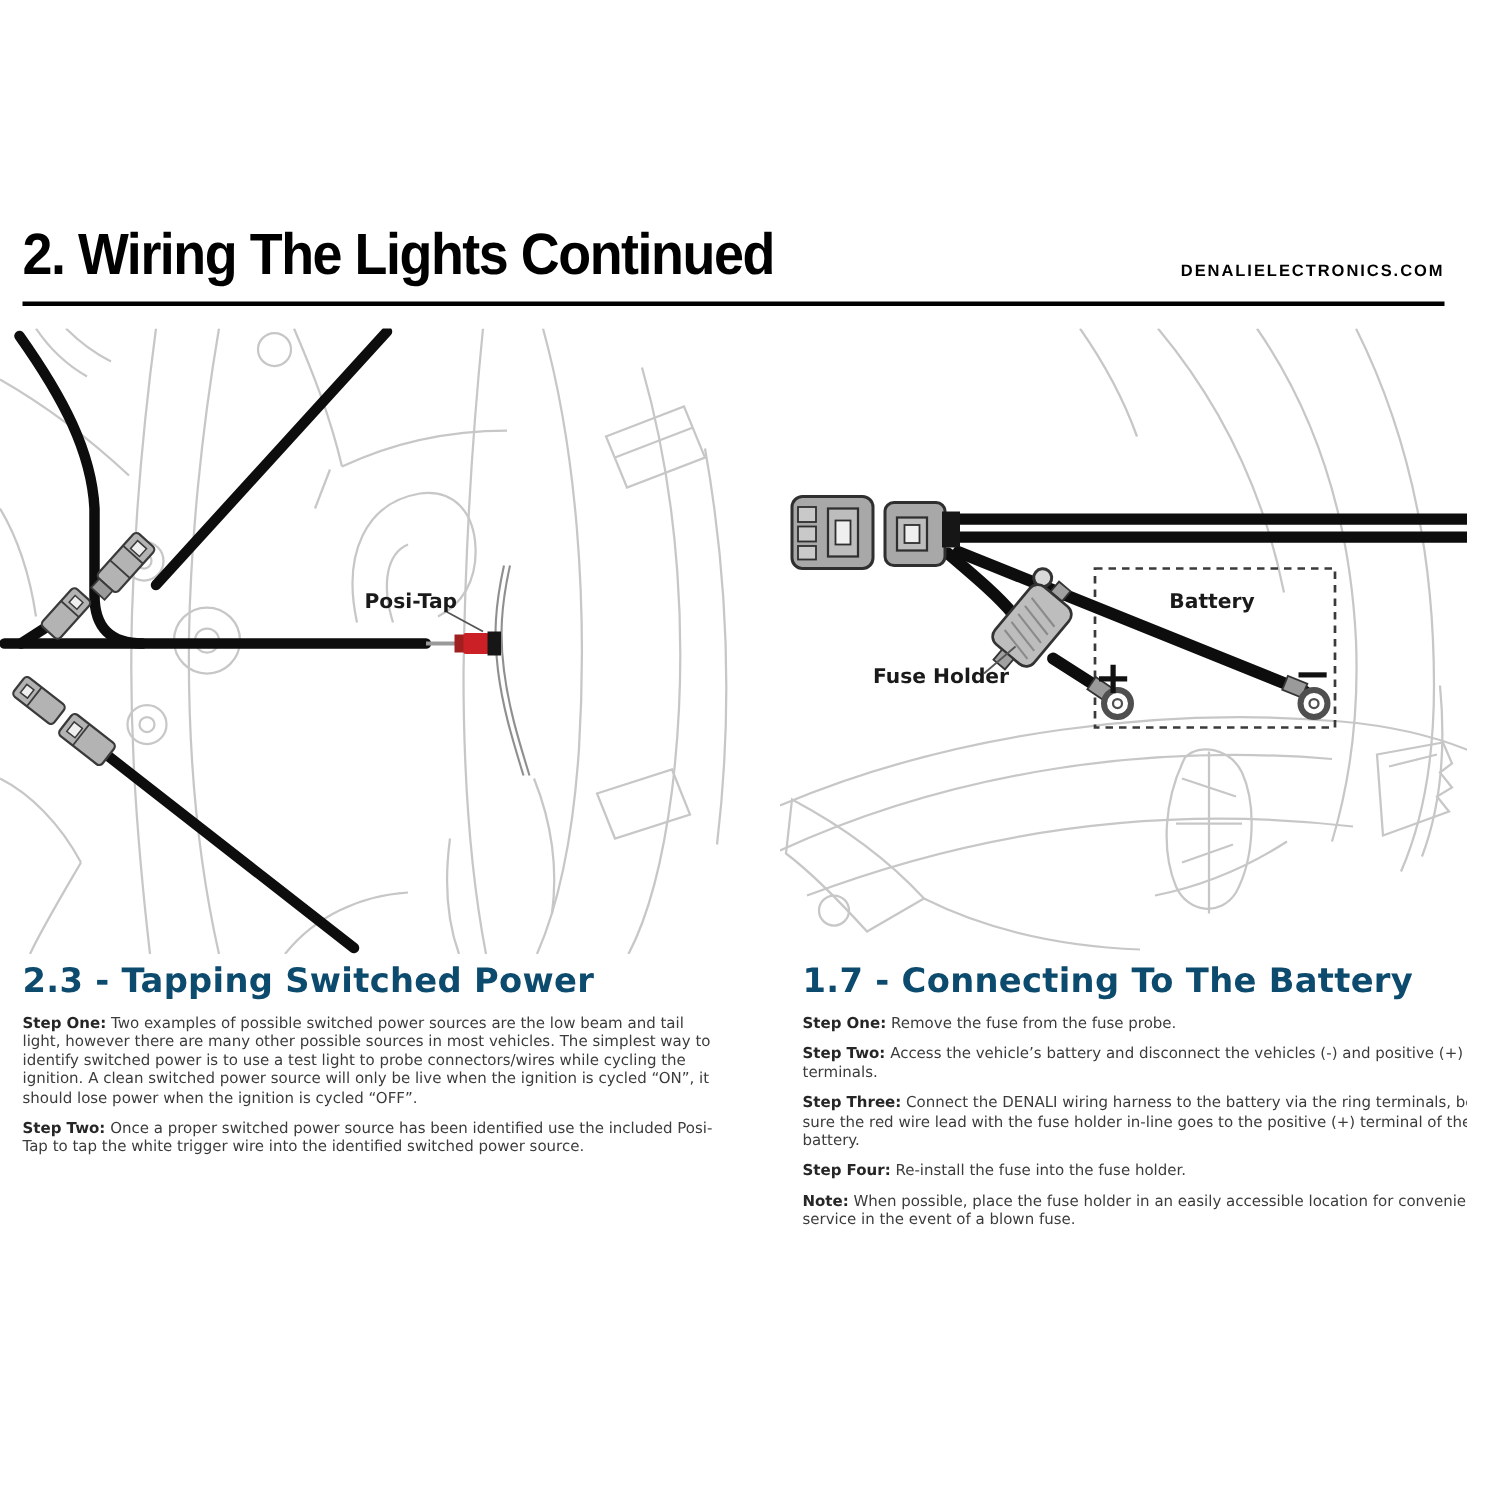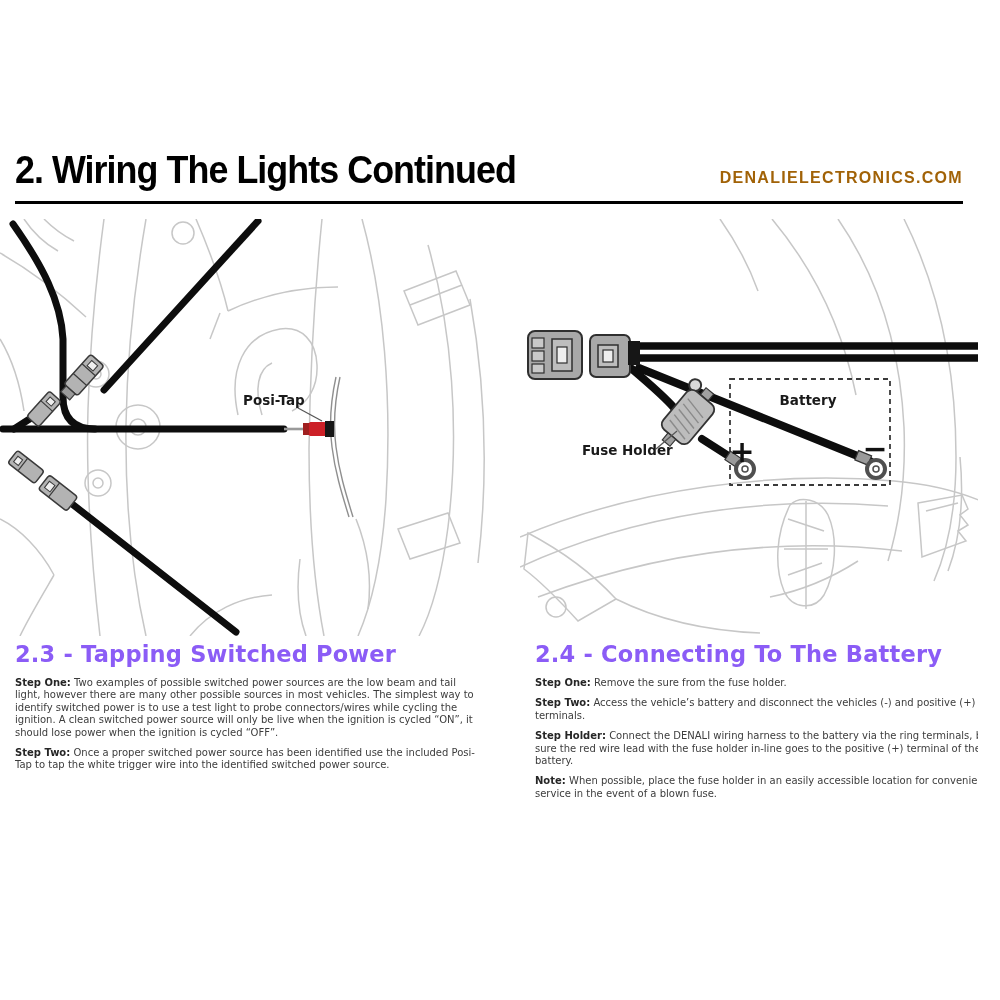--- a/index.html
+++ b/index.html
@@ -3,30 +3,30 @@
 <meta charset="utf-8">
 <style>
   html,body{margin:0;padding:0;background:#fff;}
   .page{position:relative;width:978px;height:1000px;background:#fff;overflow:hidden;
         font-family:"DejaVu Sans",sans-serif;color:#3c3c3c;}
   .header{position:absolute;left:15px;right:15px;top:150px;display:flex;
           justify-content:space-between;align-items:flex-end;}
   .page-title{margin:0;font-family:"Liberation Sans",sans-serif;font-weight:bold;
               font-size:37px;letter-spacing:-1px;color:#000;transform:scale(.97,1.05);
               transform-origin:left bottom;white-space:nowrap;}
-  .site-url{font-family:"Liberation Sans",sans-serif;font-weight:bold;font-size:16px;
-            letter-spacing:1.3px;color:#a16207;padding-bottom:5px;white-space:nowrap;}
+  .site-url{font-family:"Liberation Sans",sans-serif;font-weight:bold;font-size:11px;
+            letter-spacing:1.3px;color:#000000;padding-bottom:5px;white-space:nowrap;}
   .rule{position:absolute;left:15px;right:15px;top:201px;height:3px;background:#000;}
   .fig{position:absolute;top:219px;height:417px;}
   .fig-left{left:0;width:500px;}
   .fig-right{left:520px;width:480px;}
   .sec{position:absolute;top:641px;}
   .sec-left{left:15px;width:462px;}
   .sec-right{left:535px;width:456px;}
-  .sec h2{margin:0 0 10px 0;font-size:22.5px;font-weight:bold;color:#8b5cf6;
+  .sec h2{margin:0 0 10px 0;font-size:22.5px;font-weight:bold;color:#0c4a6e;
           letter-spacing:.2px;white-space:nowrap;}
   .sec p{margin:0 0 8px 0;font-size:10px;line-height:1.24;color:#3c3c3c;}
   .sec strong{color:#262626;}
   svg text{font-family:"DejaVu Sans",sans-serif;}
   .dlabel{font-weight:bold;font-size:13.5px;fill:#1a1a1a;}
   .sign{font-weight:bold;font-size:30px;fill:#111;}
 </style>
 </head>
 <body>
 
@@ -212,20 +212,21 @@
     </svg>
   </figure>
 
   <section class="sec sec-left">
     <h2>2.3 - Tapping Switched Power</h2>
     <p><strong>Step One:</strong> <span>Two examples of possible switched power sources are the low beam and tail light, however there are many other possible sources in most vehicles. The simplest way to identify switched power is to use a test light to probe connectors/wires while cycling the ignition. A clean switched power source will only be live when the ignition is cycled “ON”, it should lose power when the ignition is cycled “OFF”.</span></p>
     <p><strong>Step Two:</strong> <span>Once a proper switched power source has been identified use the included Posi-Tap to tap the white trigger wire into the identified switched power source.</span></p>
   </section>
 
   <section class="sec sec-right">
-    <h2>2.4 - Connecting To The Battery</h2>
-    <p><strong>Step One:</strong> <span>Remove the sure from the fuse holder.</span></p>
+    <h2>1.7 - Connecting To The Battery</h2>
+    <p><strong>Step One:</strong> <span>Remove the fuse from the fuse probe.</span></p>
     <p><strong>Step Two:</strong> <span>Access the vehicle’s battery and disconnect the vehicles (-) and positive (+) terminals.</span></p>
-    <p><strong>Step Holder:</strong> <span>Connect the DENALI wiring harness to the battery via the ring terminals, be sure the red wire lead with the fuse holder in-line goes to the positive (+) terminal of the battery.</span></p>
+    <p><strong>Step Three:</strong> <span>Connect the DENALI wiring harness to the battery via the ring terminals, be sure the red wire lead with the fuse holder in-line goes to the positive (+) terminal of the battery.</span></p>
+    <p><strong>Step Four:</strong> <span>Re-install the fuse into the fuse holder.</span></p>
     <p><strong>Note:</strong> <span>When possible, place the fuse holder in an easily accessible location for convenient service in the event of a blown fuse.</span></p>
   </section>
 
 </div>
 
 </body></html>

